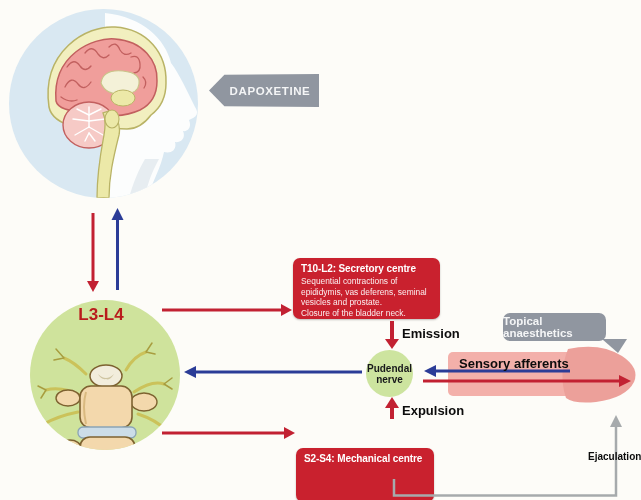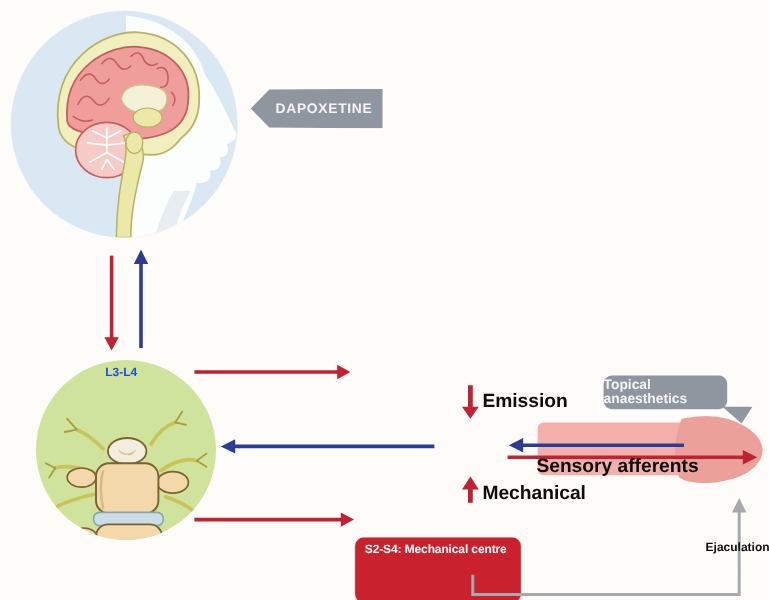--- a/index.html
+++ b/index.html
@@ -26,21 +26,21 @@
     color:#f4f5f6; font-weight:bold; font-size:11.5px; letter-spacing:0.6px;
   }
 
   
   .seg-circle {
     position:absolute; left:30px; top:300px; width:150px; height:150px;
     border-radius:50%; background:var(--green-circle,#cfe39c); overflow:hidden;
   }
   .seg-label {
     position:absolute; top:5px; left:0; right:8px; text-align:center;
-    font-weight:bold; font-size:10px; line-height:1.12; color:#1d4ed8;
+    font-weight:bold; font-size:17px; line-height:1.12; color:#b91c1c;
   }
 
   
   .box {
     position:absolute; background:var(--red-box,#c9212e); border-radius:7px;
     color:#fff; padding:5px 8px 4px; box-sizing:border-box;
     box-shadow:0 1px 2px rgba(0,0,0,.25);
   }
   .box .t { font-weight:bold; font-size:10px; letter-spacing:-0.1px; white-space:nowrap; margin-bottom:2px; }
   .box .b { font-size:8.4px; line-height:1.25; color:rgba(255,255,255,.93); }
@@ -58,25 +58,25 @@
   
   .topical {
     position:absolute; left:503px; top:313px; width:103px; height:28px;
     background:var(--gray-tag,#9096a0); border-radius:7px;
     display:flex; align-items:center; justify-content:center;
     color:#f4f5f6; font-weight:bold; font-size:11.5px;
   }
 
   
   .lbl {
-    position:absolute; font-weight:bold; font-size:16px; color:#0c0c0c; white-space:nowrap;
+    position:absolute; font-weight:bold; font-size:13px; color:#0c0c0c; white-space:nowrap;
   }
   .lbl-emission   { left:402px; top:326px; }
   .lbl-expulsion  { left:402px; top:403px; }
-  .lbl-sensory    { left:447px; top:356px;margin-top:24px; }
+  .lbl-sensory    { left:459px; top:356px; }
   .lbl-ejaculation{ left:588px; top:403px; font-size:10px;margin-top:48px; }
 
   svg.overlay { position:absolute; left:0; top:0; }
 </style>
 </head>
 <body>
 
 <div class="canvas">
 
   <div class="head-circle">
@@ -151,20 +151,25 @@
       <rect x="48" y="127" width="58" height="11" rx="5" fill="#ccdde8" stroke="#8aa4b5" stroke-width="1.3"></rect>
       <rect x="50" y="137" width="55" height="33" rx="10" fill="#f3d8ac" stroke="#7d6230" stroke-width="1.6"></rect>
       <ellipse cx="40" cy="148" rx="11" ry="8" fill="#f3d8ac" stroke="#7d6230" stroke-width="1.4"></ellipse>
       <ellipse cx="112" cy="152" rx="12" ry="8" fill="#f3d8ac" stroke="#7d6230" stroke-width="1.4"></ellipse>
     </svg>
     <div class="seg-label">
       <div>L3-L4</div>
     </div>
   </div>
 
+  <div class="box box-secretory">
+    <div class="t">T10-L2: Secretory centre</div>
+    <div class="b">Sequential contractions of epididymis, vas deferens, seminal vesicles and prostate.</div>
+    <div class="b">Closure of the bladder neck.</div>
+  </div>
 
   <div class="box box-mechanical">
     <div class="t">S2-S4: Mechanical centre</div>
   </div>
 
   <svg class="overlay" width="641" height="500" viewBox="0 0 641 500">
 
     <g>
       <rect x="448" y="352" width="140" height="44" rx="5" fill="var(--penis-pink,#f3b0aa)"></rect>
       <path d="M568,349 Q600,342 622,356 Q640,368 634,382 Q626,398 596,402 Q574,404 566,398 Q558,374 568,349 Z" fill="var(--glans-pink,#eca09a)"></path>
@@ -215,23 +220,26 @@
       <line x1="423" y1="381" x2="620" y2="381" stroke="var(--red-arrow,#c22132)" stroke-width="3"></line>
       <polygon points="619,375 619,387 631,381" fill="var(--red-arrow,#c22132)"></polygon>
     </g>
 
     <g>
       <path d="M394,479 L394,495.5 L616,495.5 L616,426" stroke="var(--gray-arrow,#a6aaac)" stroke-width="2.5" fill="none"></path>
       <polygon points="610,427 622,427 616,415" fill="var(--gray-arrow,#a6aaac)"></polygon>
     </g>
   </svg>
 
+  <div class="pudendal">
+    <span>Pudendal nerve</span>
+  </div>
 
   <div class="topical">
     <span>Topical anaesthetics</span>
   </div>
 
   <div class="lbl lbl-emission">Emission</div>
-  <div class="lbl lbl-expulsion">Mechanical</div>
+  <div class="lbl lbl-expulsion">Expulsion</div>
   <div class="lbl lbl-sensory">Sensory afferents</div>
   <div class="lbl lbl-ejaculation">Ejaculation</div>
 
 </div>
 
 </body></html>

